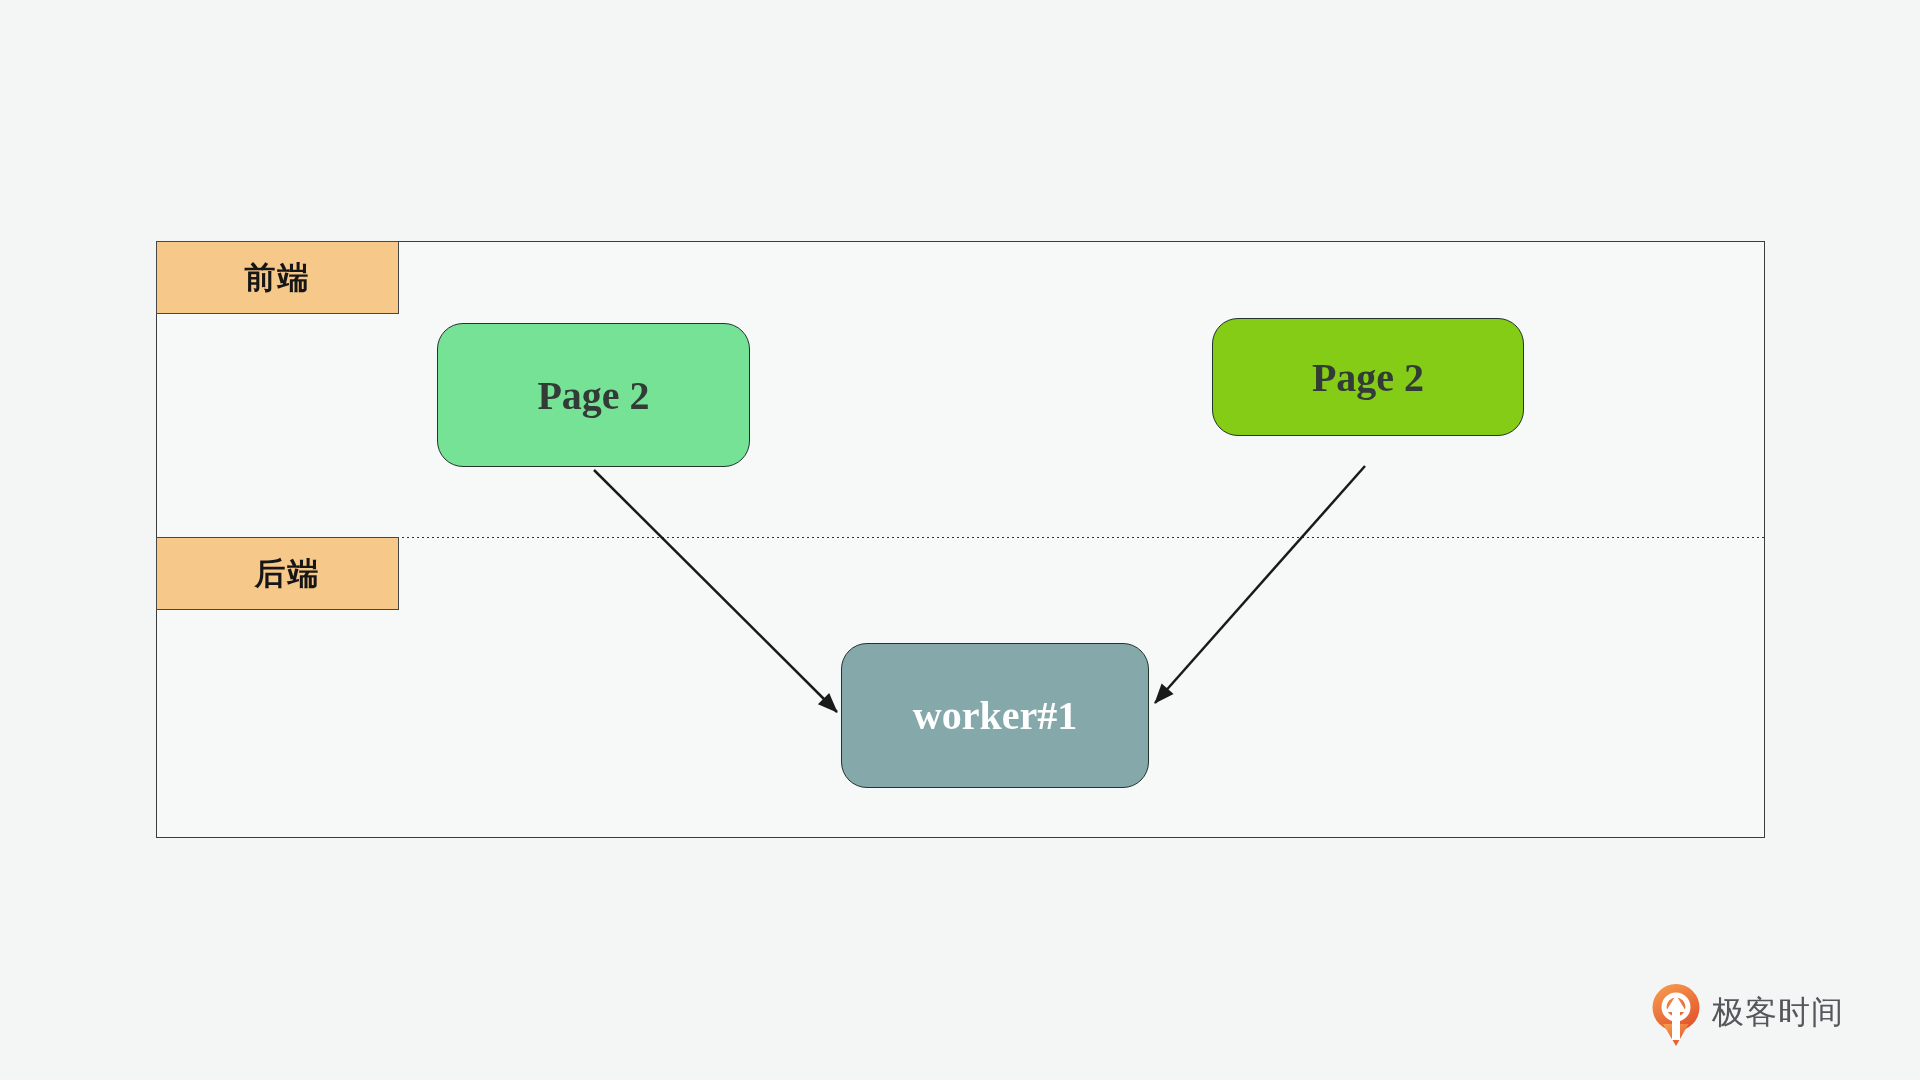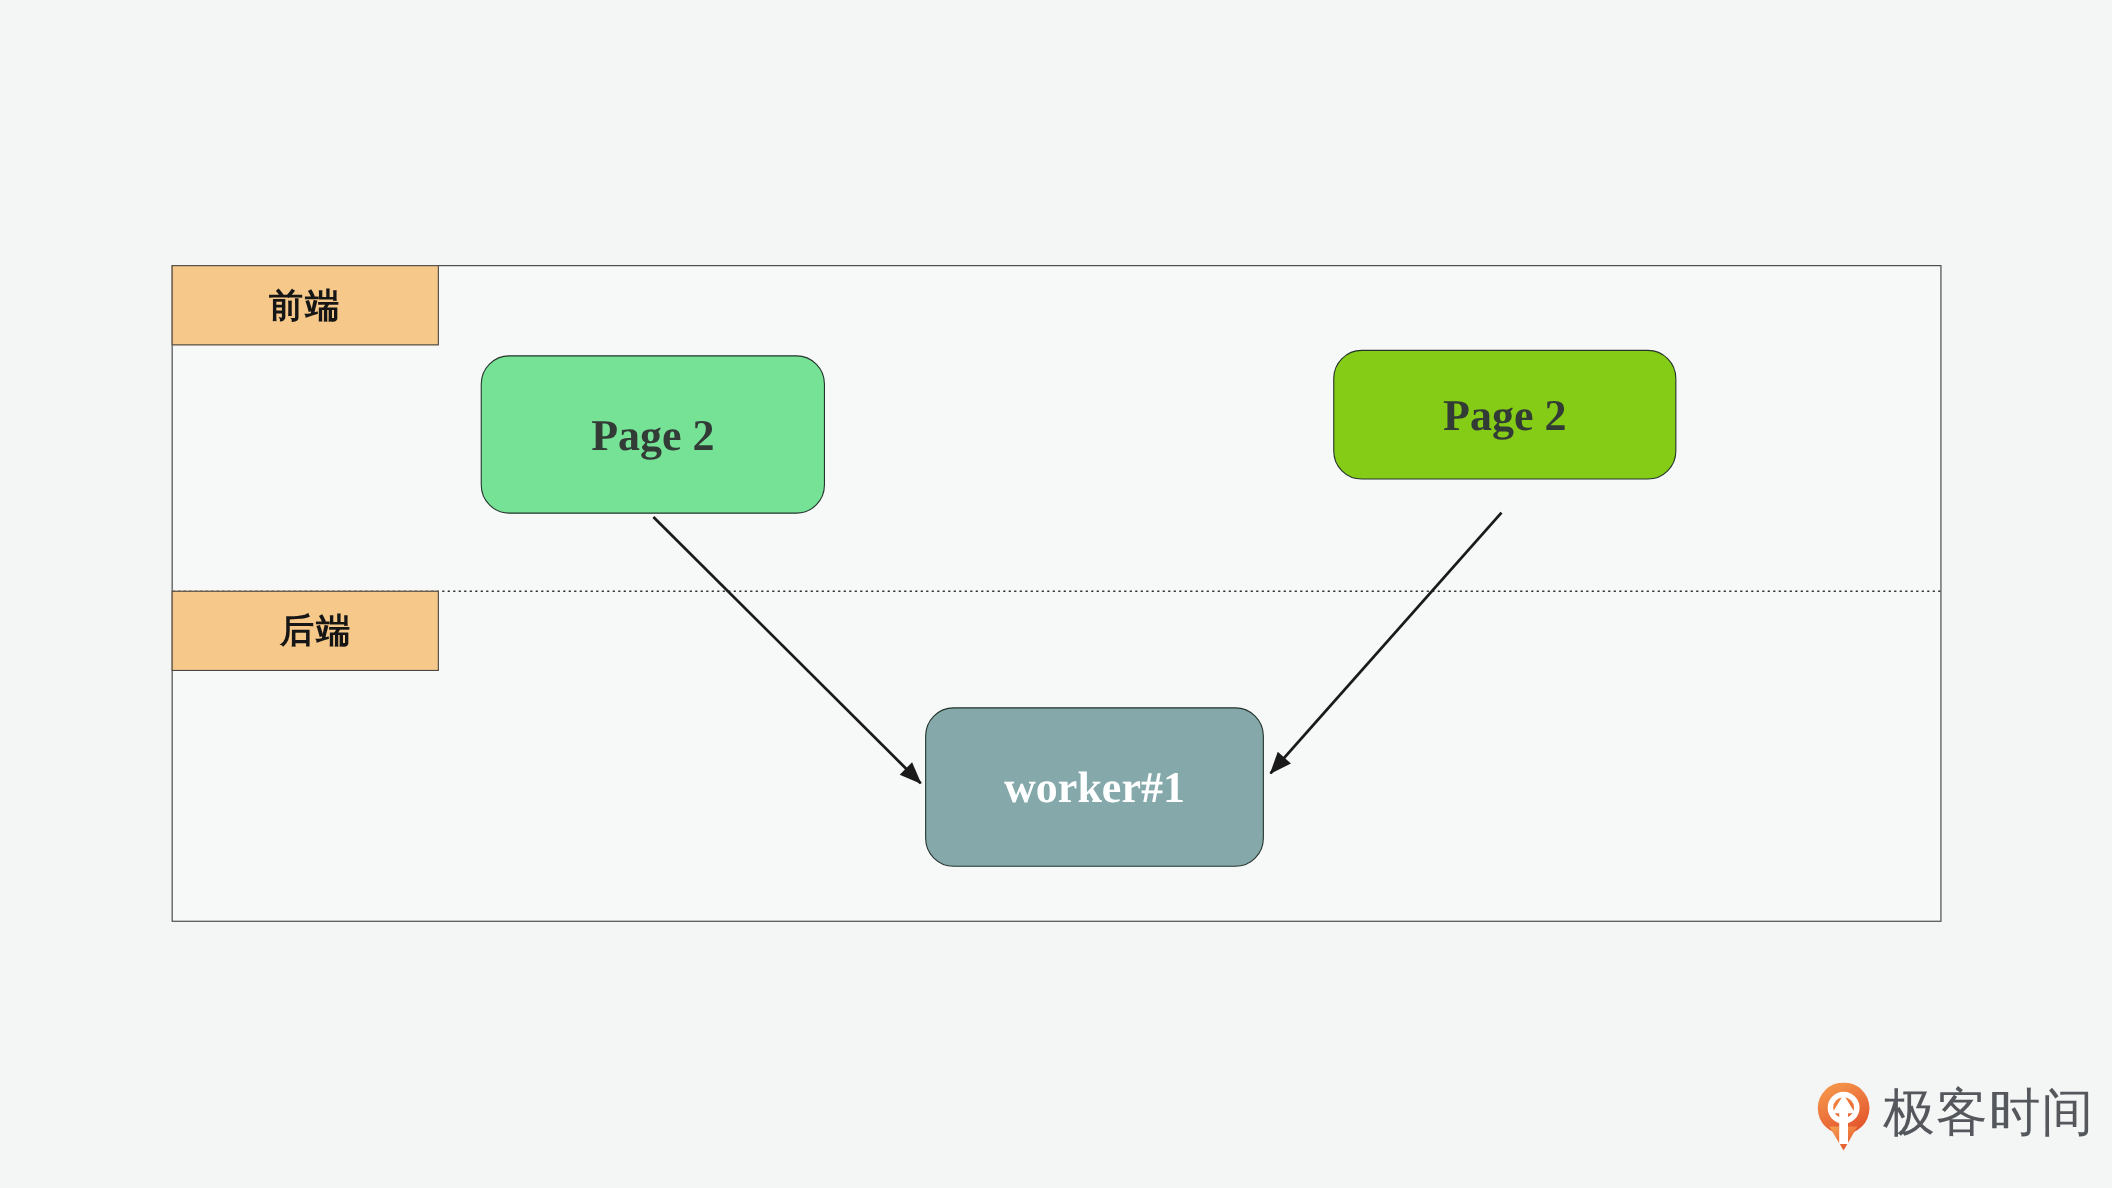--- a/index.html
+++ b/index.html
@@ -80,21 +80,21 @@
   .logo {
     position: absolute;
     left: 1652px;
     top: 986px;
     display: flex;
     align-items: center;
     gap: 12px;
   }
   .logo .icon-wrap { margin-top: -2px; }
   .logo .logo-text {
-    font-size: 47px;
+    font-size: 32px;
     font-weight: 500;
     color: #54575b;
     letter-spacing: 1px;
     line-height: 1;
     padding-bottom: 14px;
   }
 </style>
 </head>
 <body>
 

